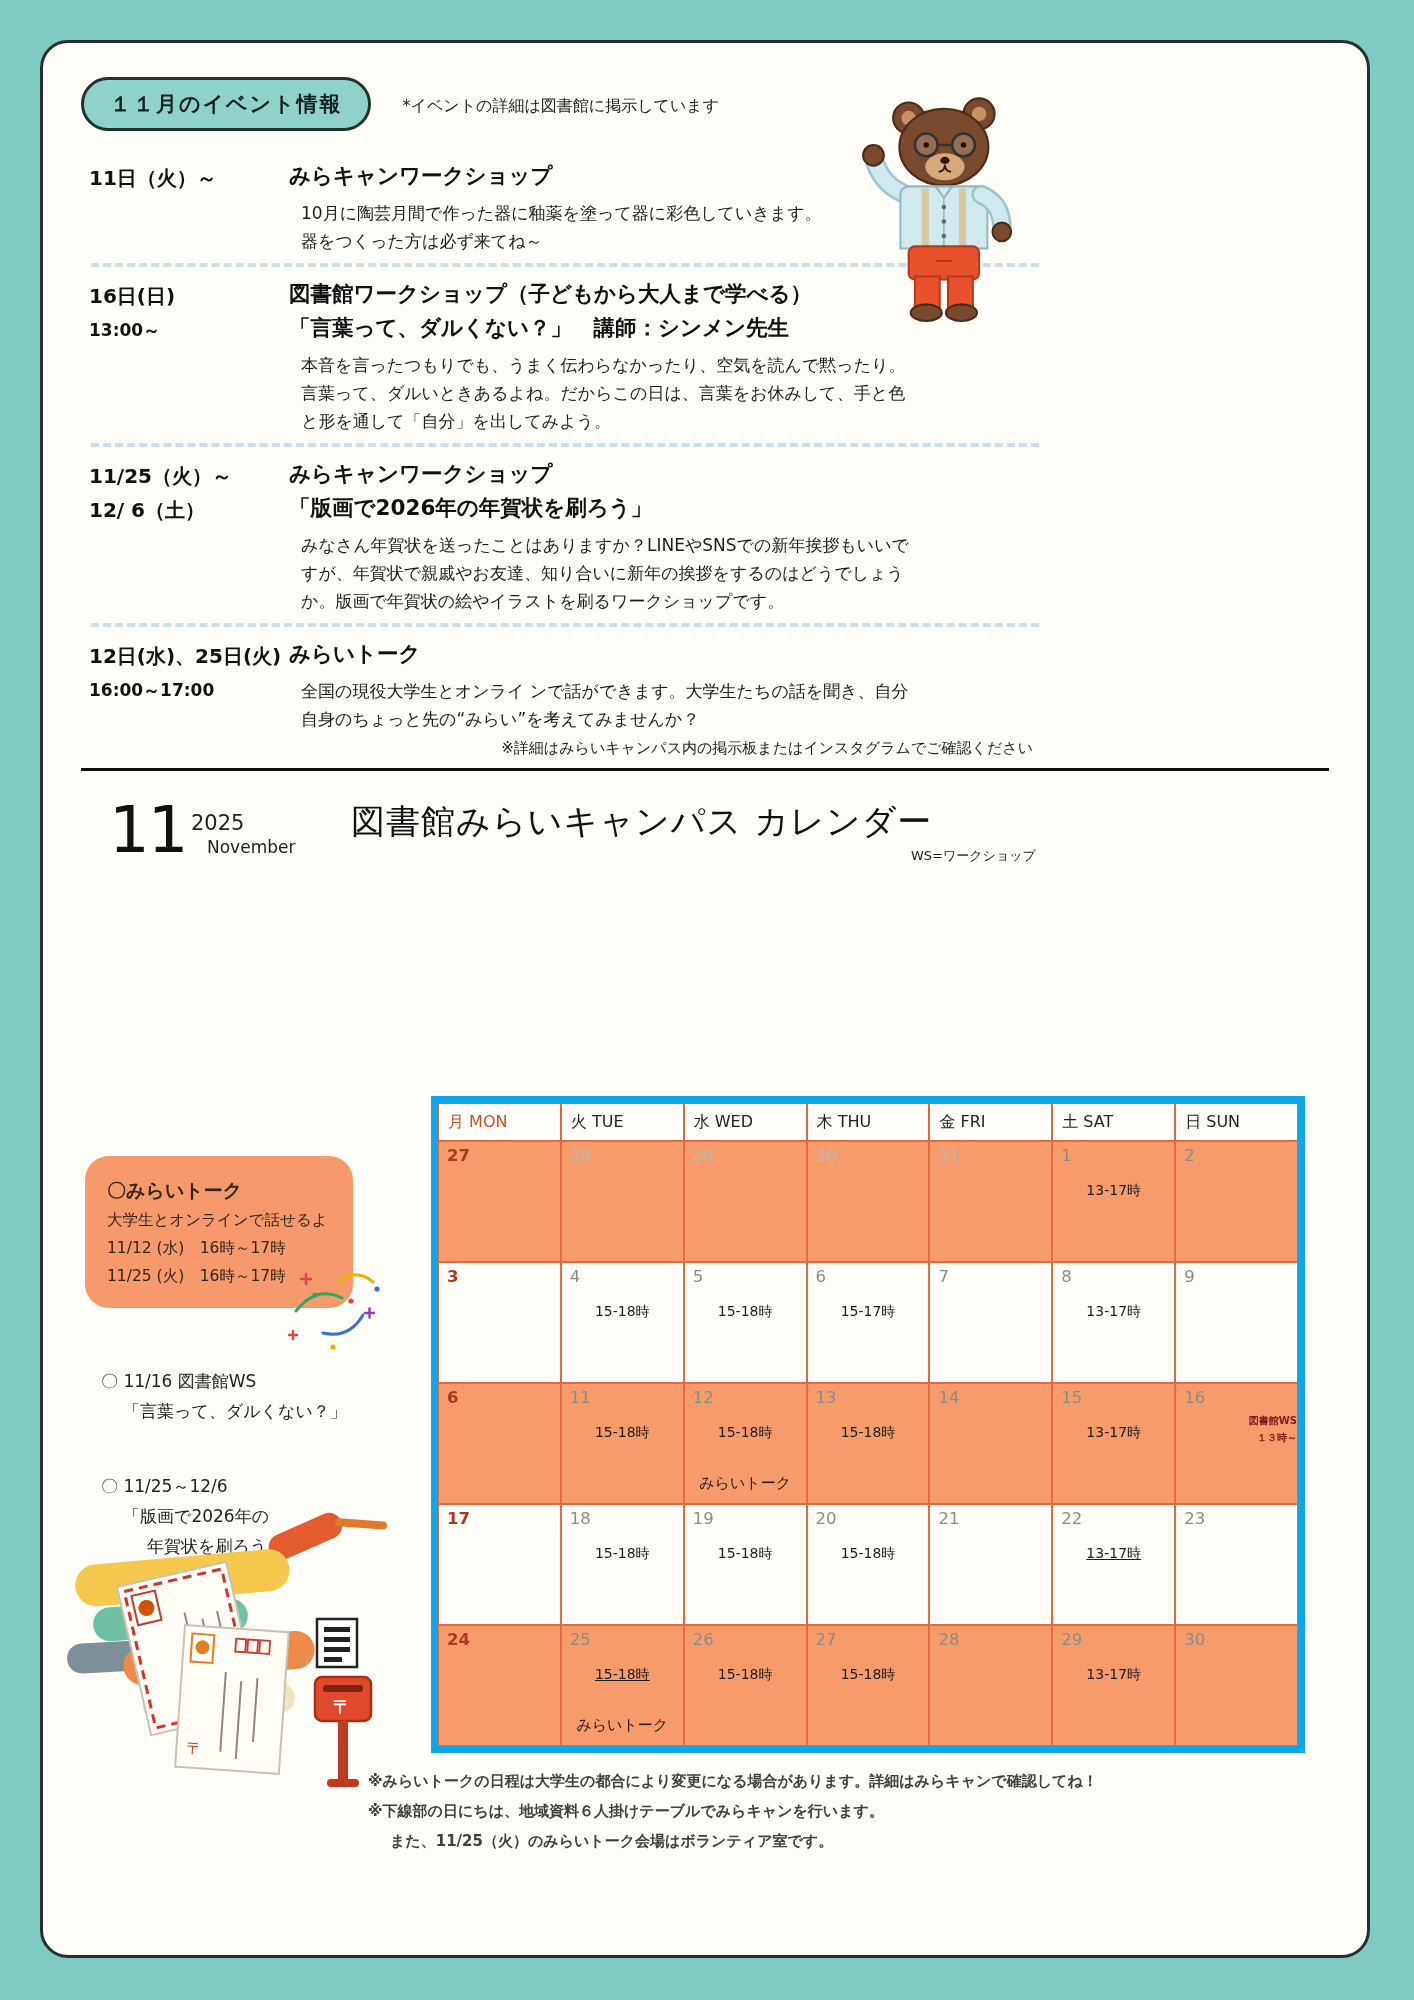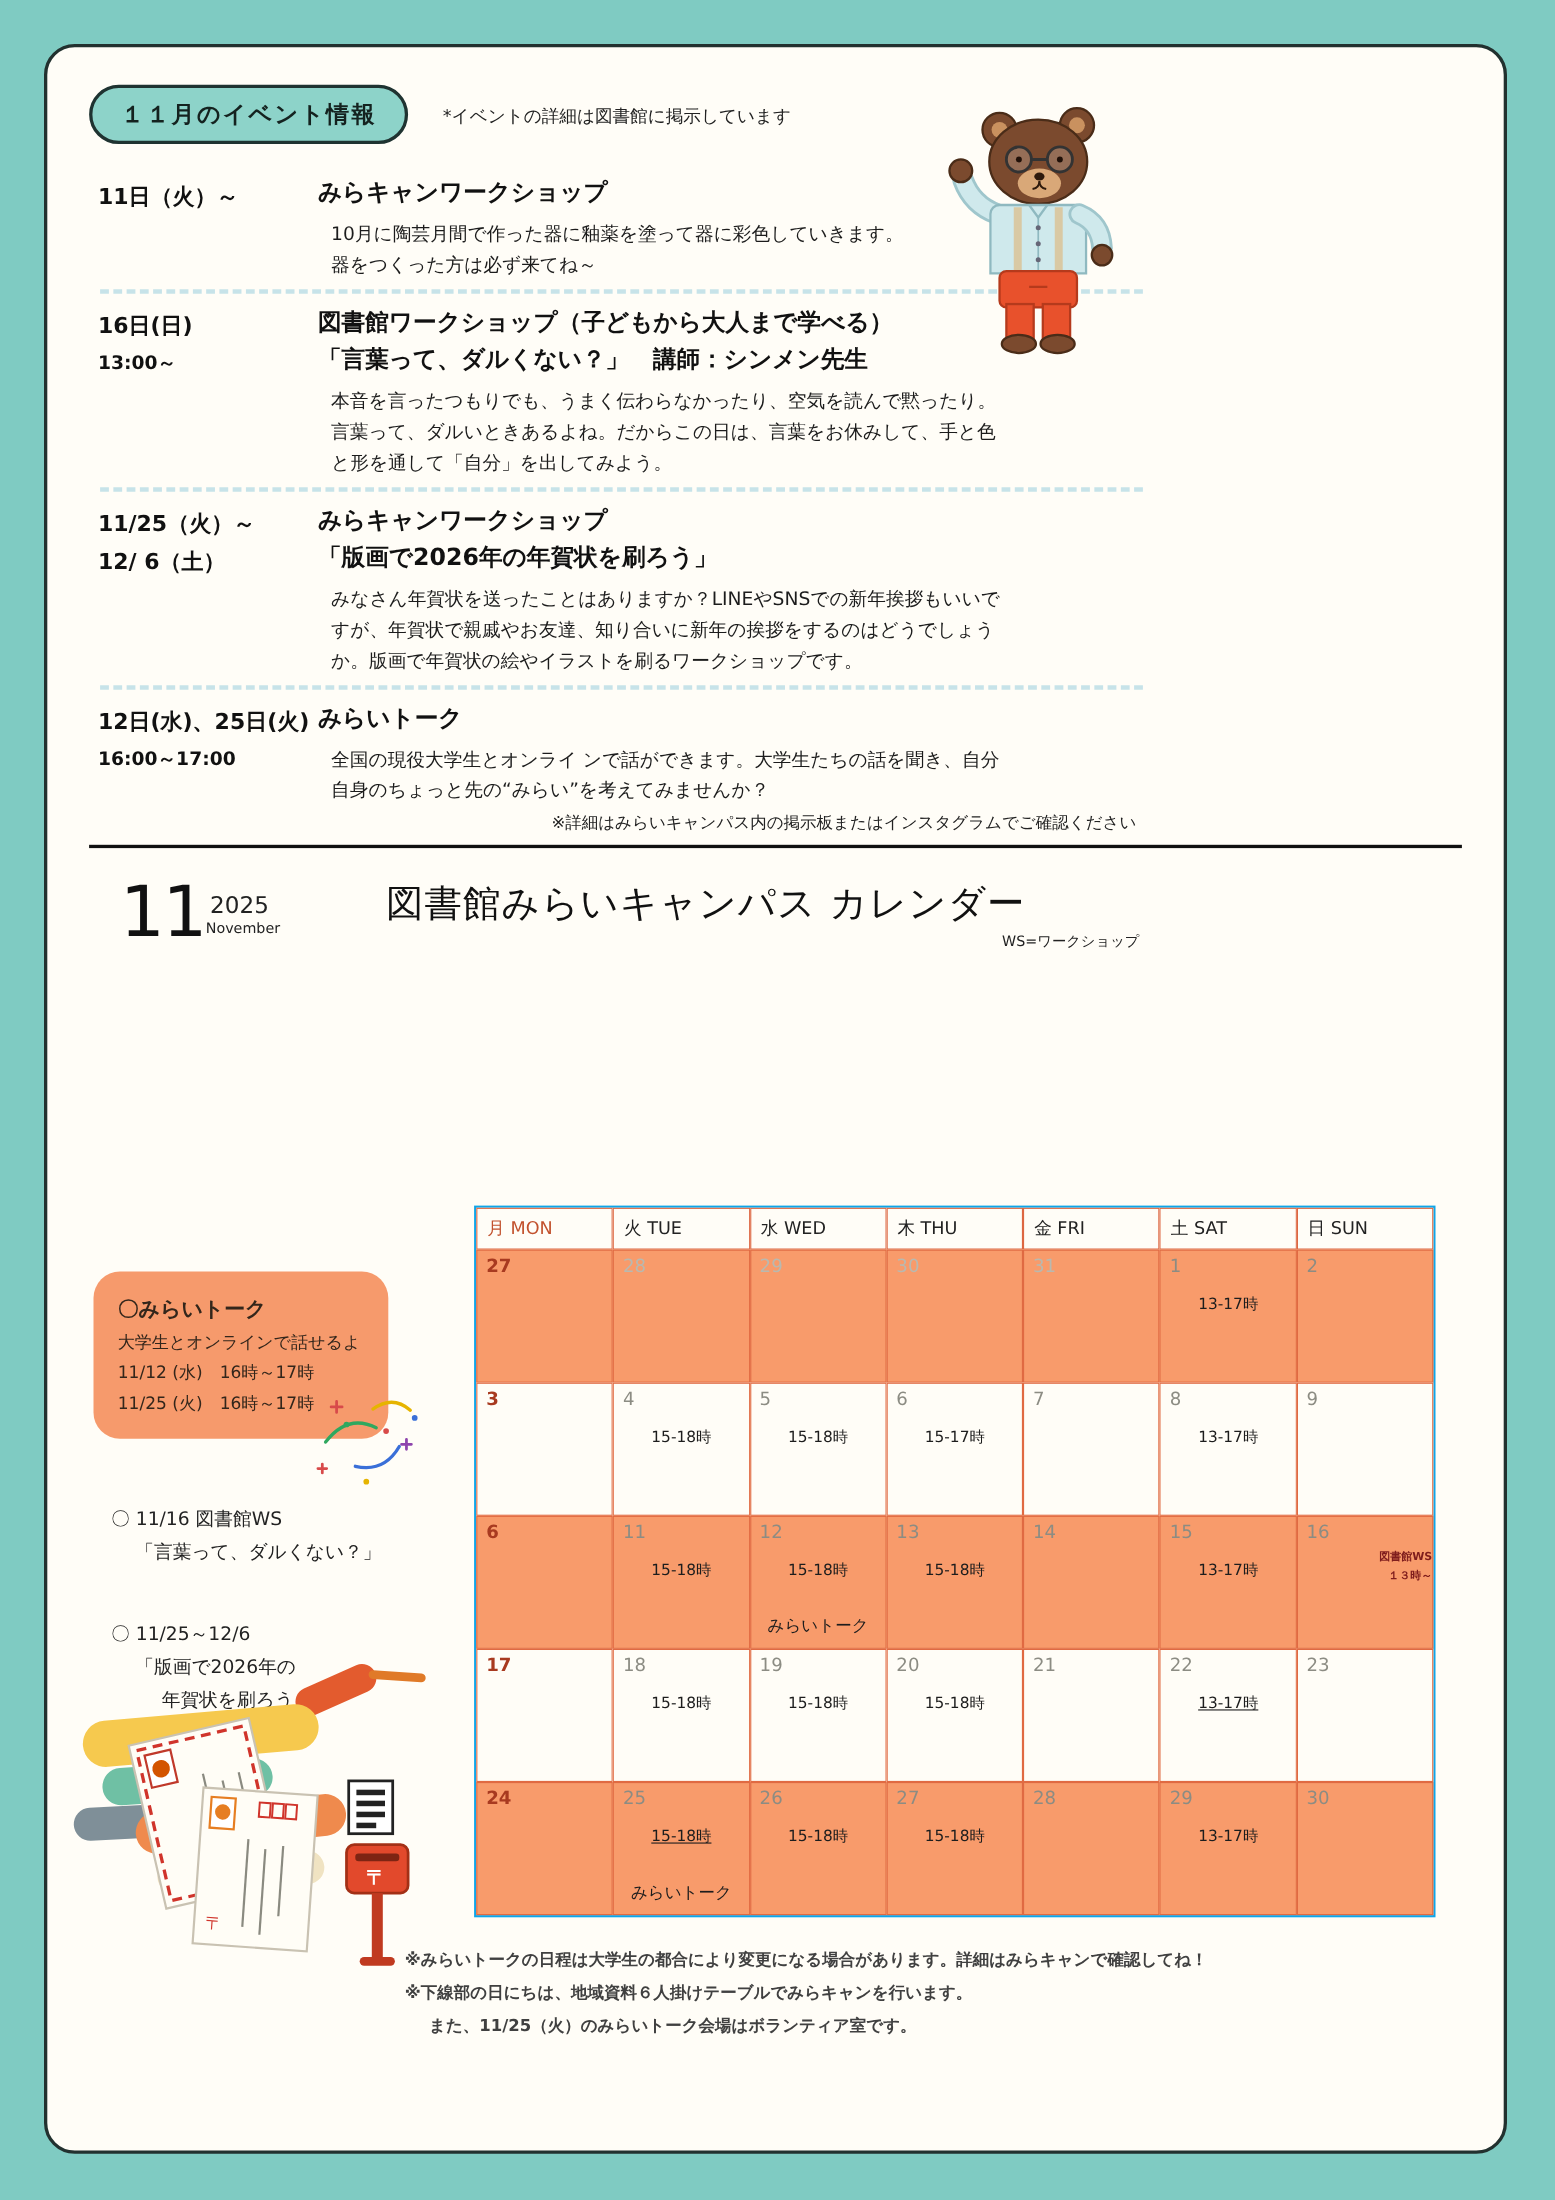--- a/index.html
+++ b/index.html
@@ -21,26 +21,26 @@
   .title-line{font-size:21.5px;font-weight:700;color:#111;line-height:34px;}
   .ev-desc{margin-top:6px;padding-left:12px;}
   .desc-line{font-size:17px;color:#1c1c1c;line-height:28px;}
   .divider{border-top:4px dashed #c7e3e9;margin:8px 4px 10px 2px;width:948px;}
   .footnote{width:952px;text-align:right;font-size:15px;color:#222;margin-top:6px;}
   .rule{border:none;border-top:3px solid #101010;margin:10px 0 0;width:100%;}
   .cal{position:relative;height:1150px;}
   .month-num{position:absolute;left:66px;top:22px;font-size:64px;font-weight:400;color:#111;
              font-family:"DejaVu Sans",sans-serif;letter-spacing:-2px;}
   .month-year{position:absolute;left:148px;top:40px;font-size:21px;color:#222;}
-  .month-name{position:absolute;left:144px;top:66px;font-size:13px;color:#222;}
+  .month-name{position:absolute;left:164px;top:66px;font-size:17px;color:#222;}
   .cal-title{position:absolute;left:308px;top:28px;font-size:34px;color:#111;letter-spacing:1px;}
   .ws-note{position:absolute;left:868px;top:76px;font-size:13px;color:#222;}
   .cal-grid{position:absolute;left:388px;top:325px;width:874px;display:grid;
             grid-template-columns:repeat(7,1fr);grid-template-rows:38px repeat(5,121px);
-            border:2px solid #0ea5e9;background:#fffdf7;box-sizing:border-box;}
+            border:7px solid #0ea5e9;background:#fffdf7;box-sizing:border-box;}
   .wd{border:1px solid #dd6742;font-size:16px;padding:8px 0 0 9px;background:#fffdf7;color:#222;box-sizing:border-box;}
   .wd.mon{color:#c2512d;}
   .cell{border:1px solid #e06a42;position:relative;background:#fffdf7;box-sizing:border-box;}
   .cell.hl{background:#f89b6b;}
   .num{position:absolute;top:4px;left:8px;font-size:16.5px;color:#8c8c83;}
   .num.mon{color:#a83a20;font-weight:600;}
   .num.prev{color:#b9b9b0;}
   .time{position:absolute;top:40px;left:0;width:100%;text-align:center;font-size:14px;color:#1d1d1d;}
   .time.ul{text-decoration:underline;}
   .sub{position:absolute;top:90px;left:0;width:100%;text-align:center;font-size:15px;color:#1d1d1d;}

